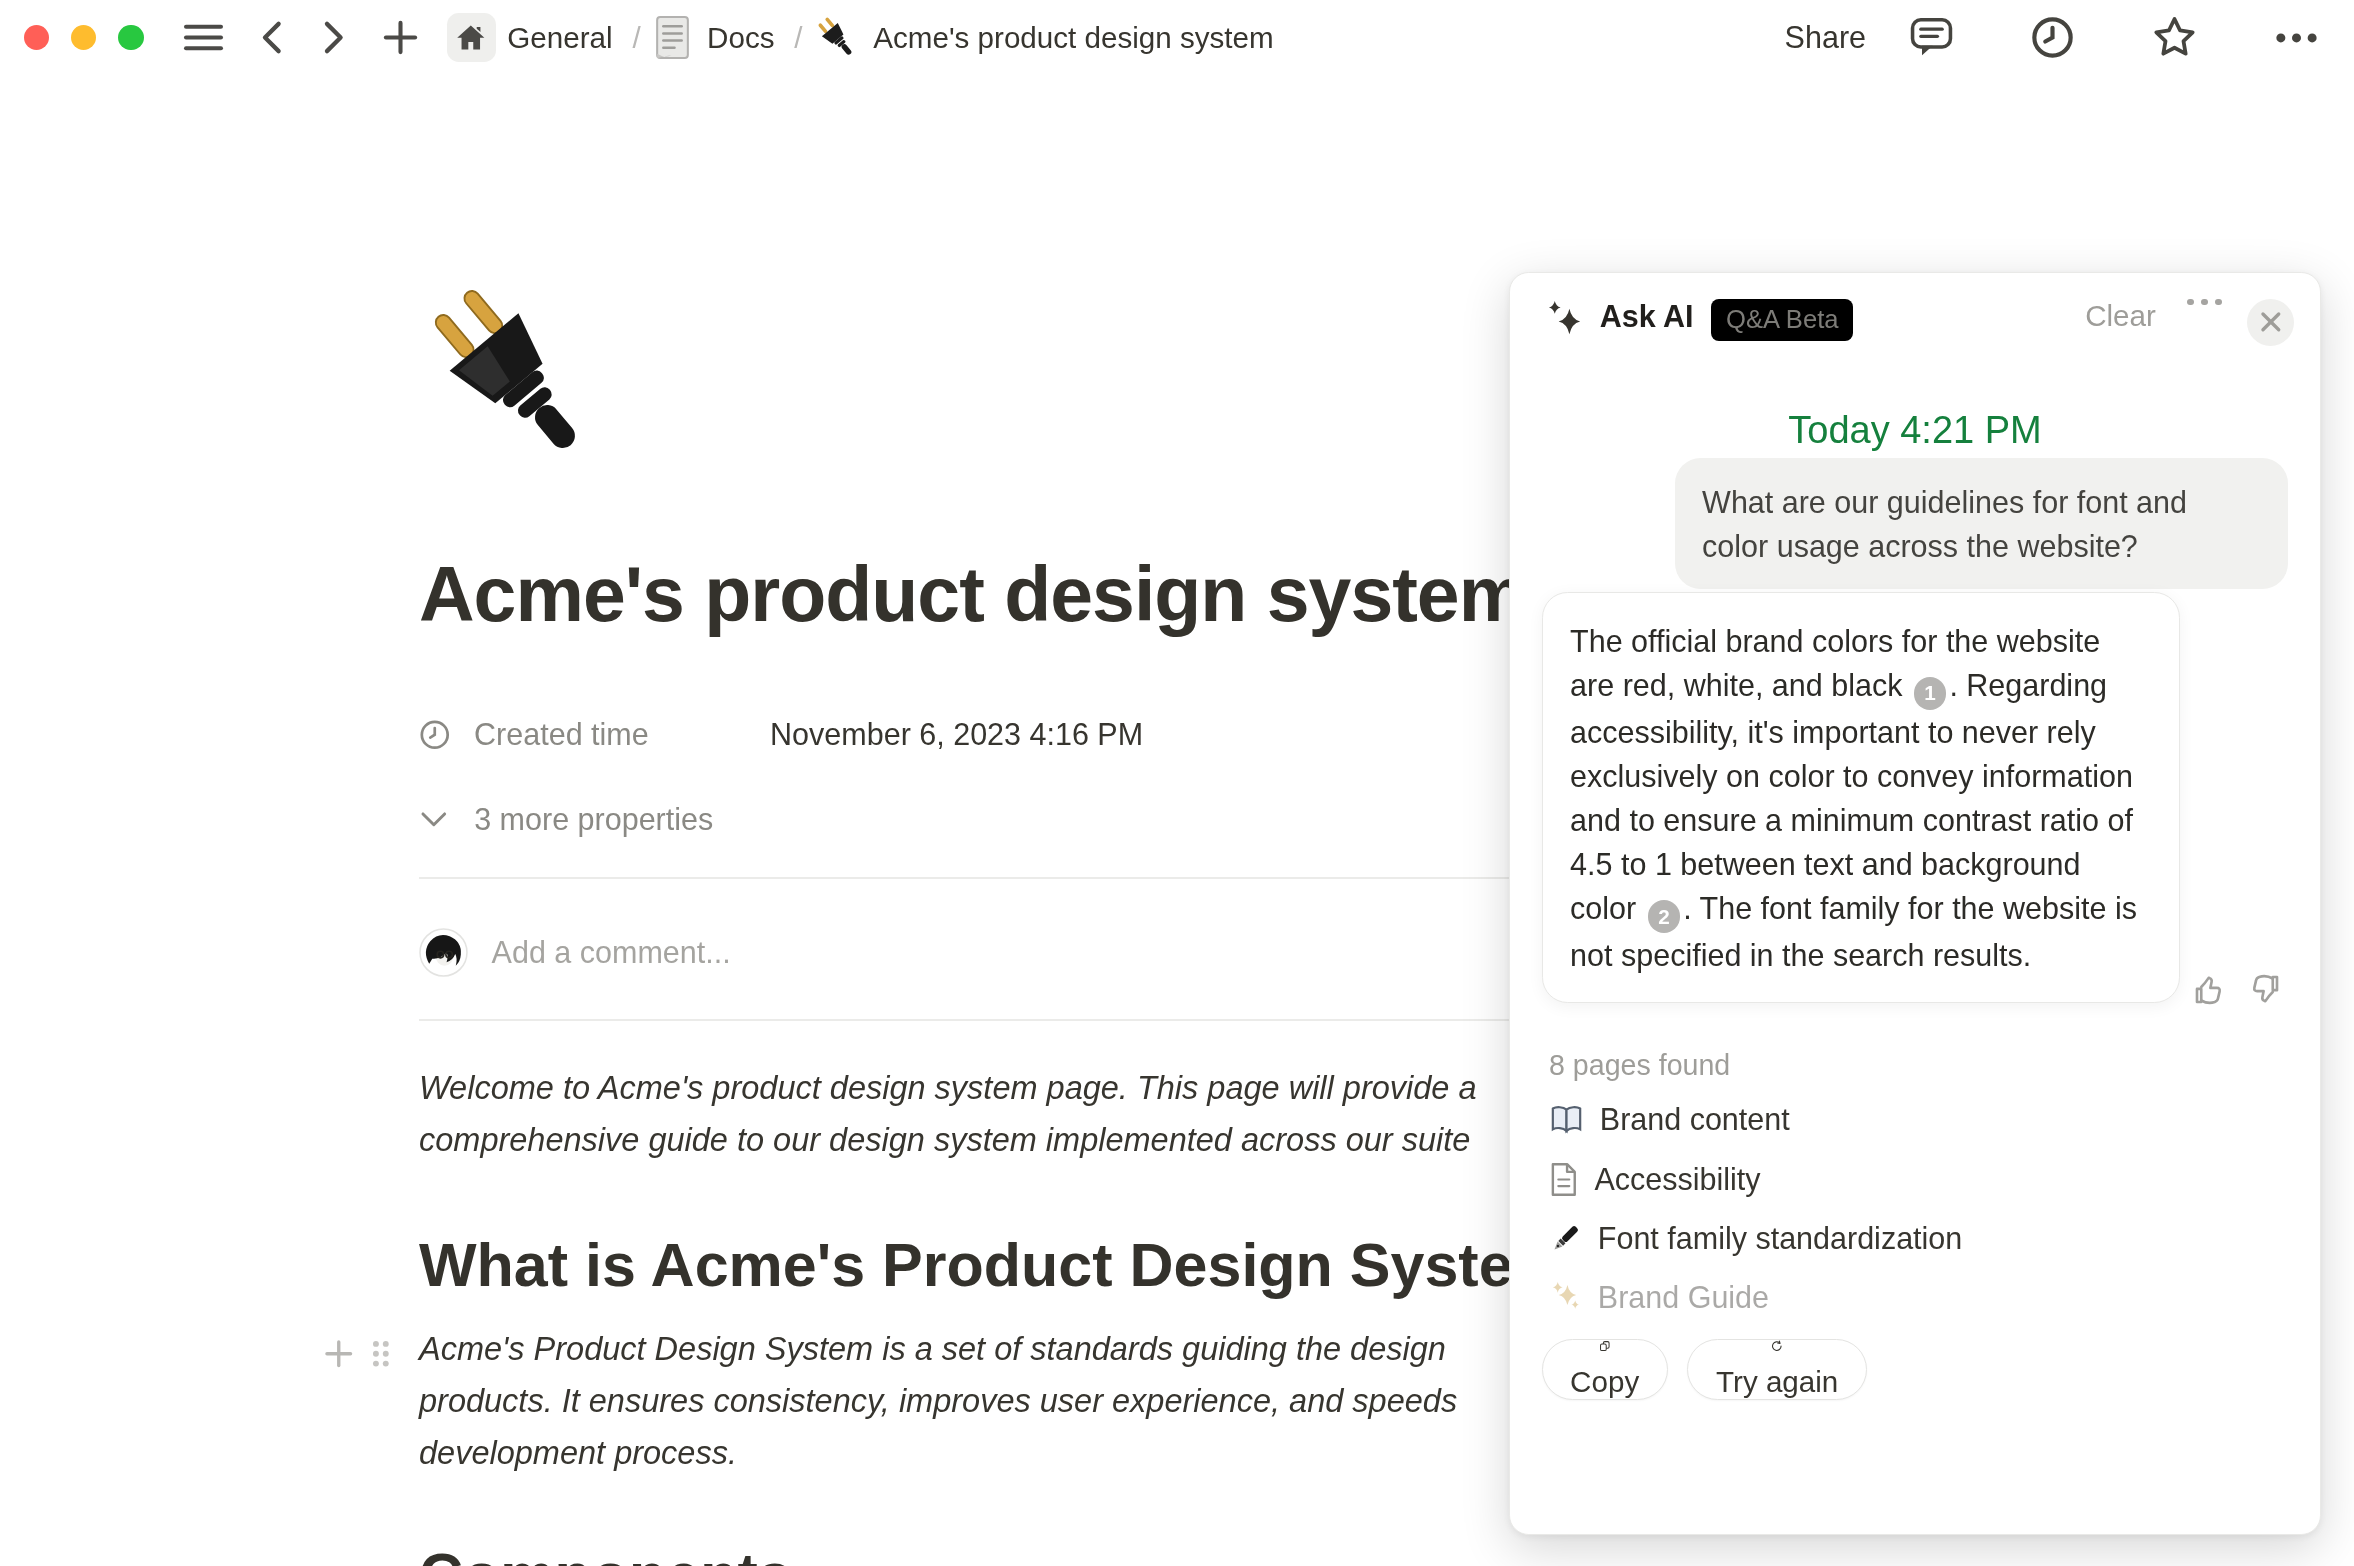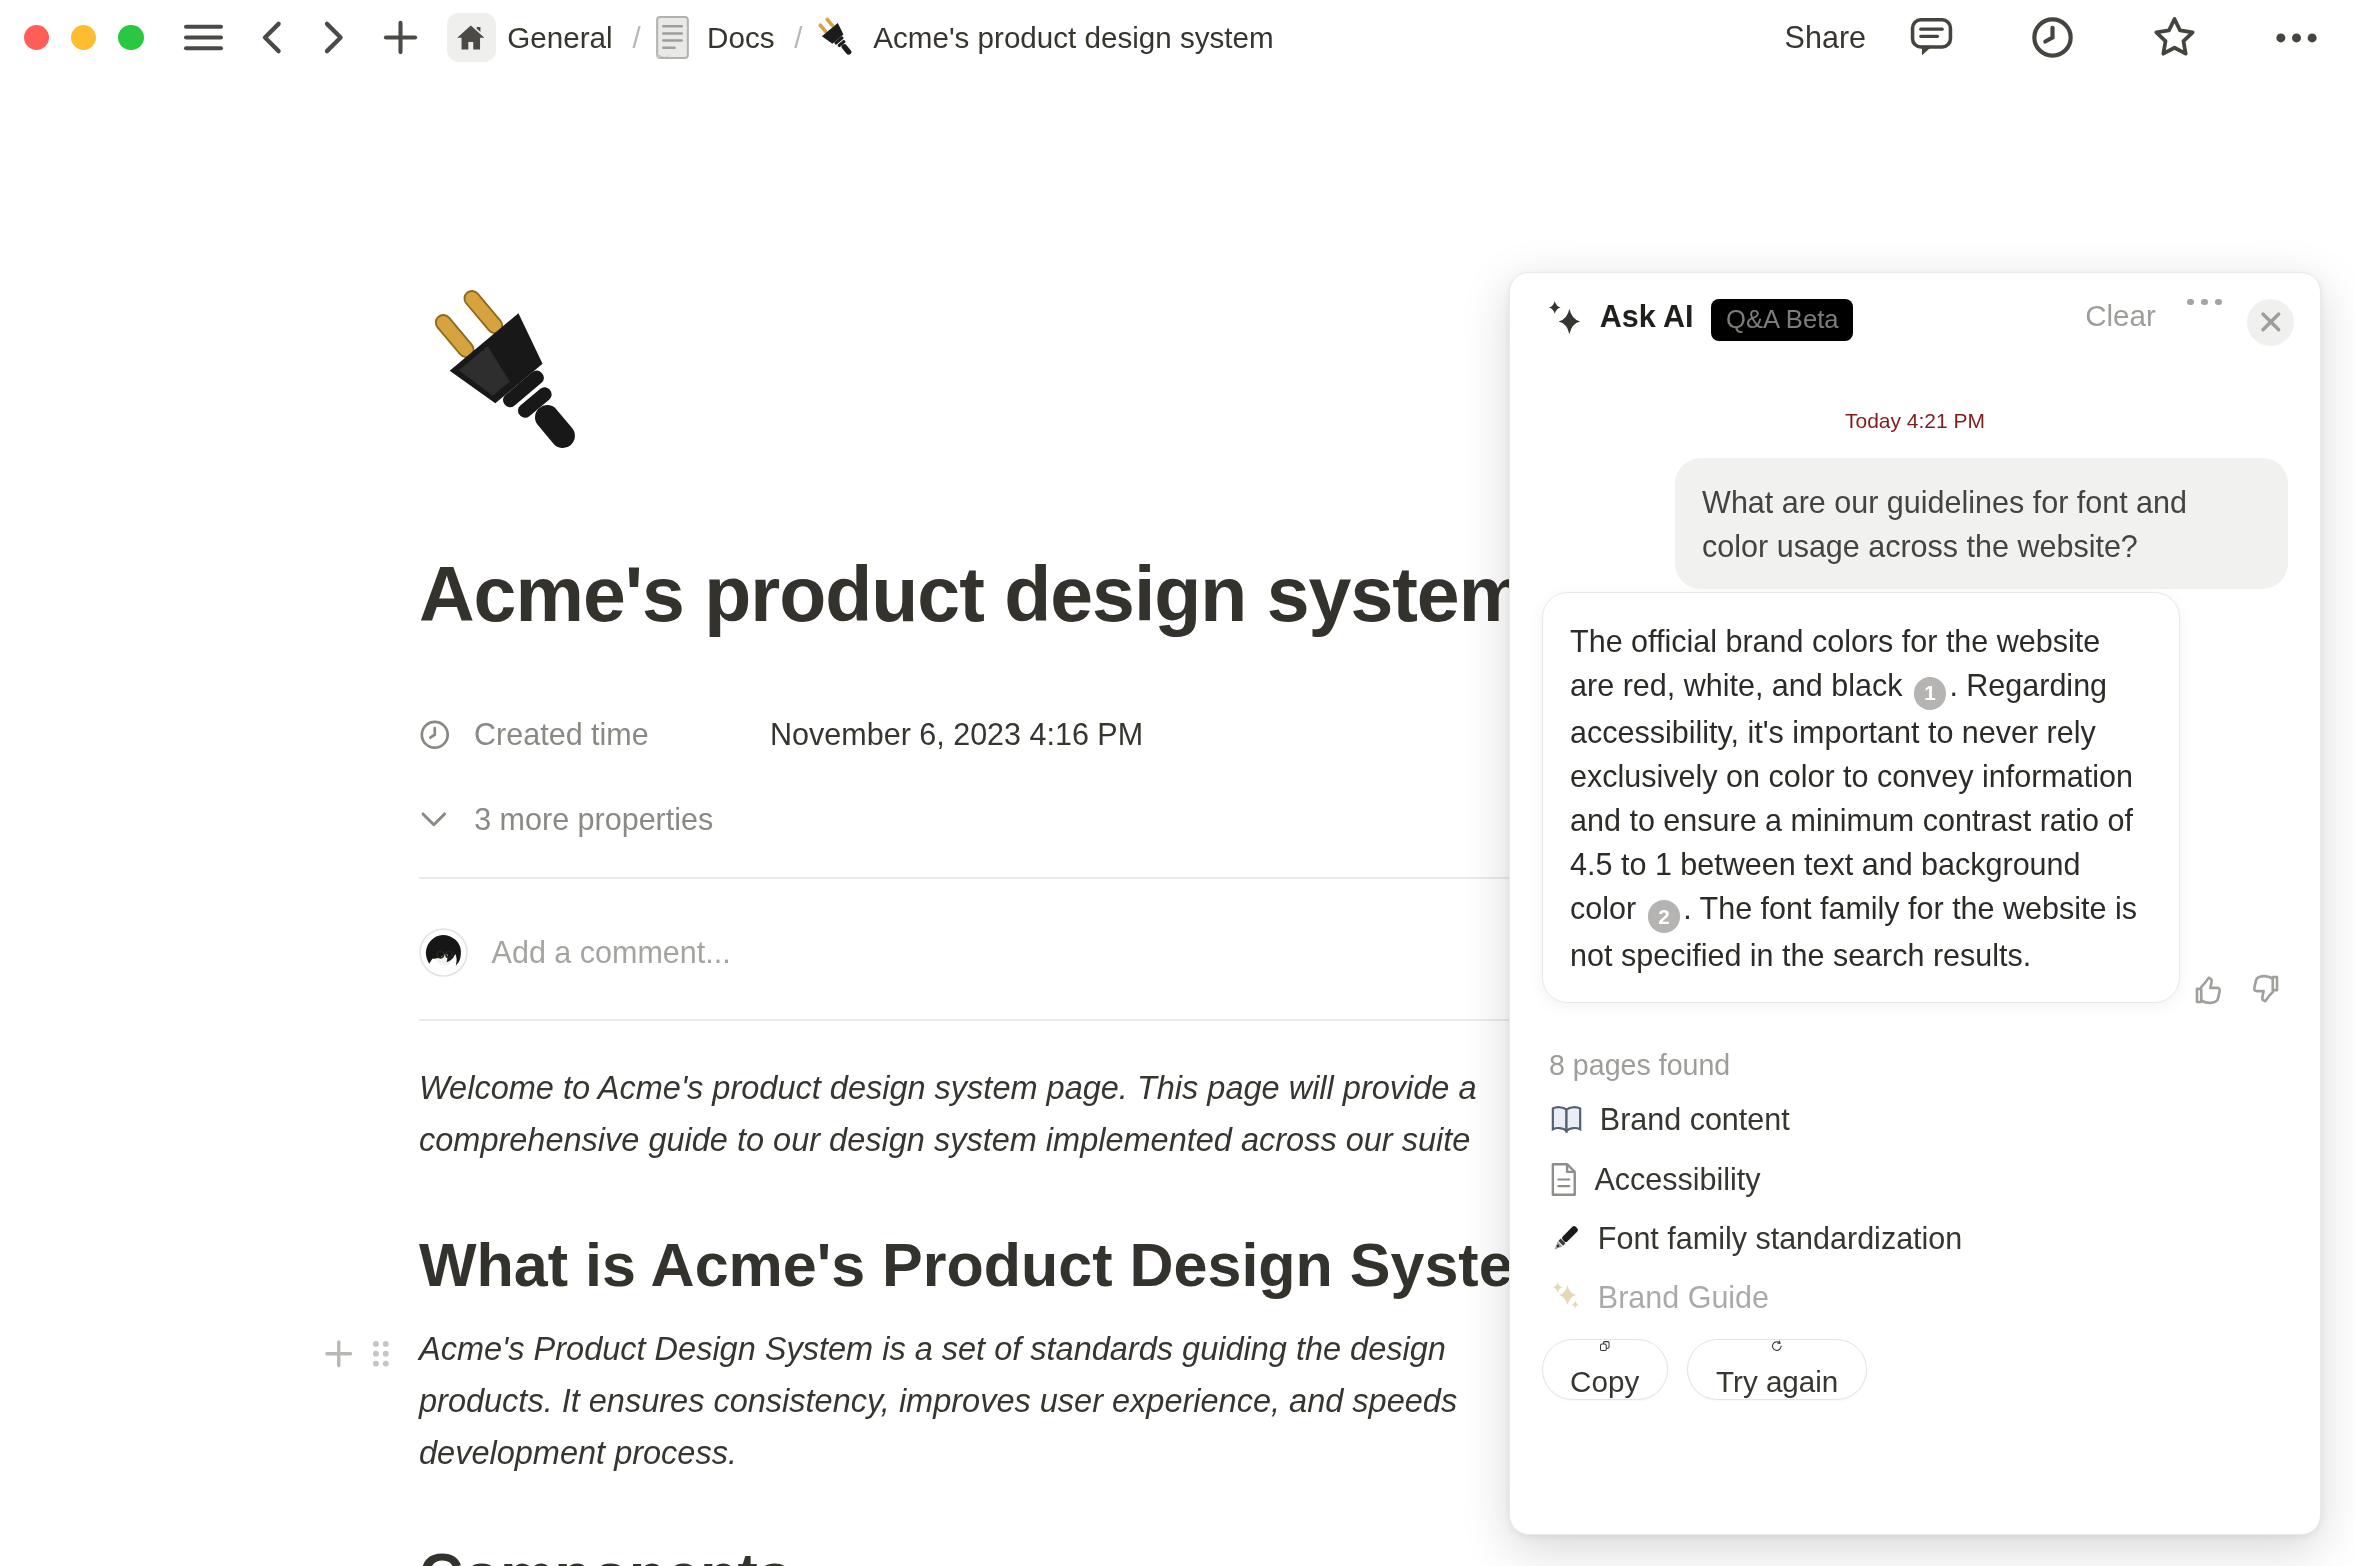--- a/index.html
+++ b/index.html
@@ -48,21 +48,21 @@
     display:flex; align-items:flex-start; }
   .ai-title { font-size:30.5px; font-weight:700; color:#211f1c; margin-left:13.8px; }
   .ai-badge { margin-left:17.7px; background:#000000; color:#7d7c78; border-radius:7.9px;
     font-size:25.6px; padding:6.9px 14.8px; }
   .ai-clear { margin-left:auto; font-size:29.6px; color:#9e9d99; cursor:pointer; }
   .ai-dots { margin-left:31.5px; cursor:pointer; display:flex; gap:6.9px; }
   .ai-dots i { width:6.9px; height:6.9px; border-radius:50%; background:#a5a4a1; }
   .ai-close { margin-left:25.6px; width:47px; height:47px; border-radius:50%;
     background:#f0f0ee; display:flex; align-items:center; justify-content:center; cursor:pointer; }
   .ai-time { position:absolute; top:136px; width:100%; text-align:center;
-    font-size:21px; color:#7f1d1d; }
+    font-size:38px; color:#15803d; }
   .q-bubble { position:absolute; top:185px; right:32.5px; max-width:613px;
     background:#f1f1ef; border-radius:25.6px; padding:21.7px 27.6px;
     font-size:30.5px; line-height:44px; color:#44433f; }
   .a-bubble { position:absolute; top:319px; left:31.5px; width:638px;
     background:#fff; border:1.5px solid #e8e8e6; border-radius:25.6px;
     box-shadow:0 3.9px 15.8px rgba(0,0,0,0.05); padding:25.6px 27.6px;
     font-size:30.5px; line-height:44px; color:#2c2b27; }
   .cite { display:inline-flex; width:32.5px; height:32.5px; border-radius:50%;
     background:#b5b4b2; color:#fff; font-size:20.7px; font-weight:700;
     align-items:center; justify-content:center; vertical-align:-4.9px; margin:0 3px; cursor:pointer; }

